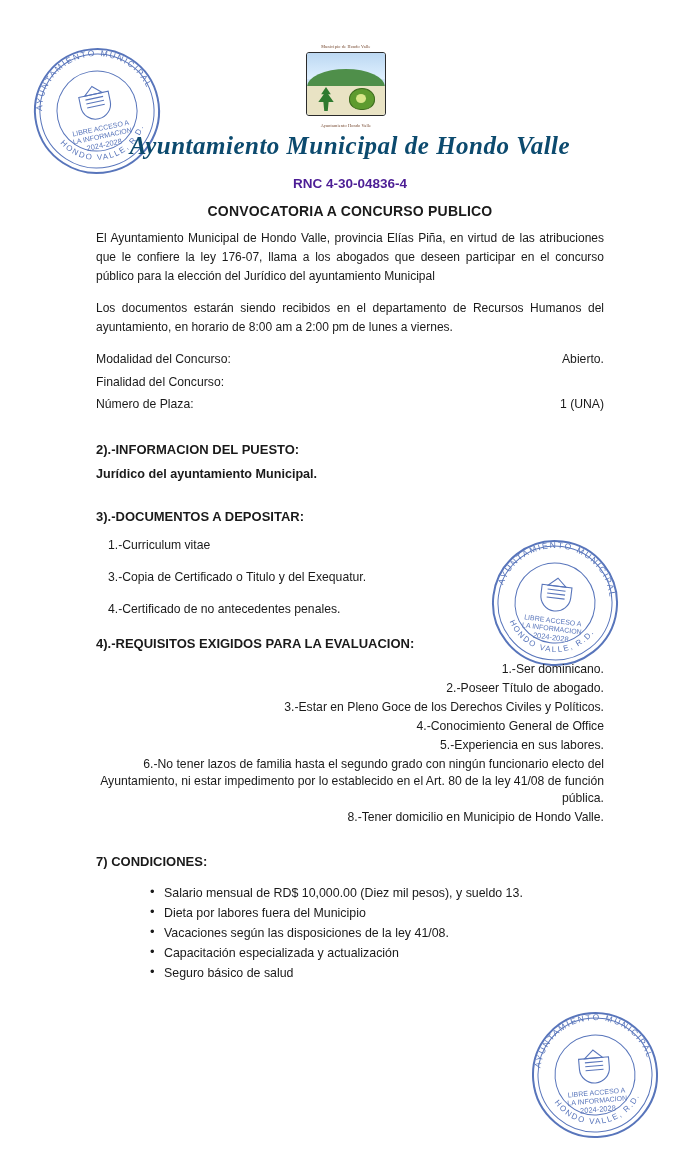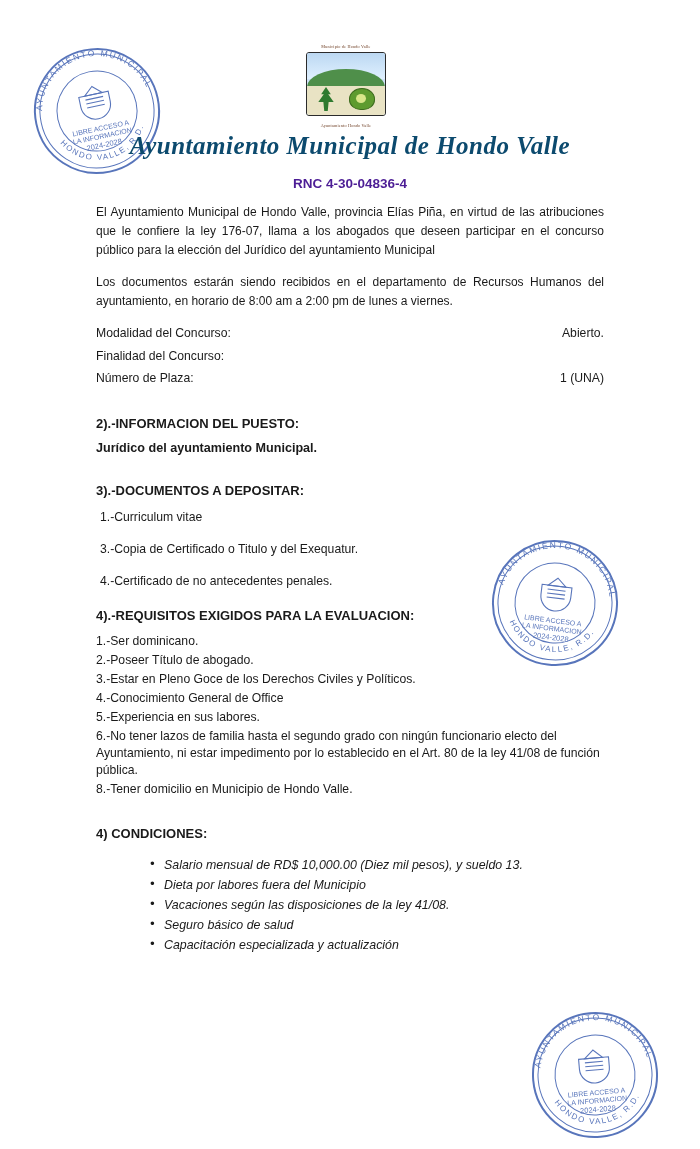--- a/index.html
+++ b/index.html
@@ -150,46 +150,45 @@
   }
   .kv .k { width: 160px; flex: 0 0 160px; }
   .kv .v { flex: 1; text-align: right; }
 
   .subhead {
     font-size: 12.6px;
     font-weight: bold;
     margin: 0 0 6px 0;
   }
 
-  .doclist { margin: 4px; padding: 0; list-style: none; }
+  .doclist { margin: 12px; padding: 0; list-style: none; }
   .doclist li {
     font-size: 12.2px;
     line-height: 18px;
     margin: 0 0 14px 0;
   }
 
   .reqlist { margin: 0; padding: 0; list-style: none; }
   .reqlist li {
     font-size: 12.2px;
     line-height: 17px;
     margin: 0 0 2px 0;
-    text-align: left;
+    text-align: right;
   }
 
   .conds {
     margin: 14px 0 0 0;
     padding: 0 0 0 54px;
     list-style: none;
   }
   .conds li {
     font-size: 12.4px;
     line-height: 20px;
     position: relative;
     padding-left: 14px;
-    font-style: italic;
   }
   .conds li:before {
     content: "\2022";
     position: absolute;
     left: 0;
     top: -1px;
     font-size: 13px;
   }
 </style>
 </head>
@@ -285,20 +284,21 @@
       <div class="fruit"></div>
     </div>
     <div class="ribbon-bottom">Ayuntamiento Hondo Valle</div>
   </div>
 
   <div class="org-title">Ayuntamiento Municipal de Hondo Valle</div>
   <div class="rnc">RNC 4-30-04836-4</div>
 
   <div class="content">
 
+    <h1 class="doc-title">CONVOCATORIA A CONCURSO PUBLICO</h1>
 
     <p class="para">El Ayuntamiento Municipal de Hondo Valle, provincia Elías Piña, en virtud de las atribuciones que le confiere la ley 176-07, llama a los abogados que deseen participar en el concurso público para la elección del Jurídico del ayuntamiento Municipal</p>
 
     <p class="para">Los documentos estarán siendo recibidos en el departamento de Recursos Humanos del ayuntamiento, en horario de 8:00 am a 2:00 pm de lunes a viernes.</p>
 
 
 
     <div>
       <div class="kv">
         <span class="k">Modalidad del Concurso:</span>
@@ -327,23 +327,23 @@
     <ul class="reqlist">
       <li>1.-Ser dominicano.</li>
       <li>2.-Poseer Título de abogado.</li>
       <li>3.-Estar en Pleno Goce de los Derechos Civiles y Políticos.</li>
       <li>4.-Conocimiento General de Office</li>
       <li>5.-Experiencia en sus labores.</li>
       <li>6.-No tener lazos de familia hasta el segundo grado con ningún funcionario electo del Ayuntamiento, ni estar impedimento por lo establecido en el Art. 80 de la ley 41/08 de función pública.</li>
       <li>8.-Tener domicilio en Municipio de Hondo Valle.</li>
     </ul>
 
-    <h2 class="section gap-lg">4) CONDICIONES:</h2>
+    <h2 class="section gap-lg">7) CONDICIONES:</h2>
     <ul class="conds">
       <li>Salario mensual de RD$ 10,000.00 (Diez mil pesos), y sueldo 13.</li>
       <li>Dieta por labores fuera del Municipio</li>
       <li>Vacaciones según las disposiciones de la ley 41/08.</li>
+      <li>Capacitación especializada y actualización</li>
       <li>Seguro básico de salud</li>
-      <li>Capacitación especializada y actualización</li>
     </ul>
 
   </div>
 </div>
 
 </body></html>

